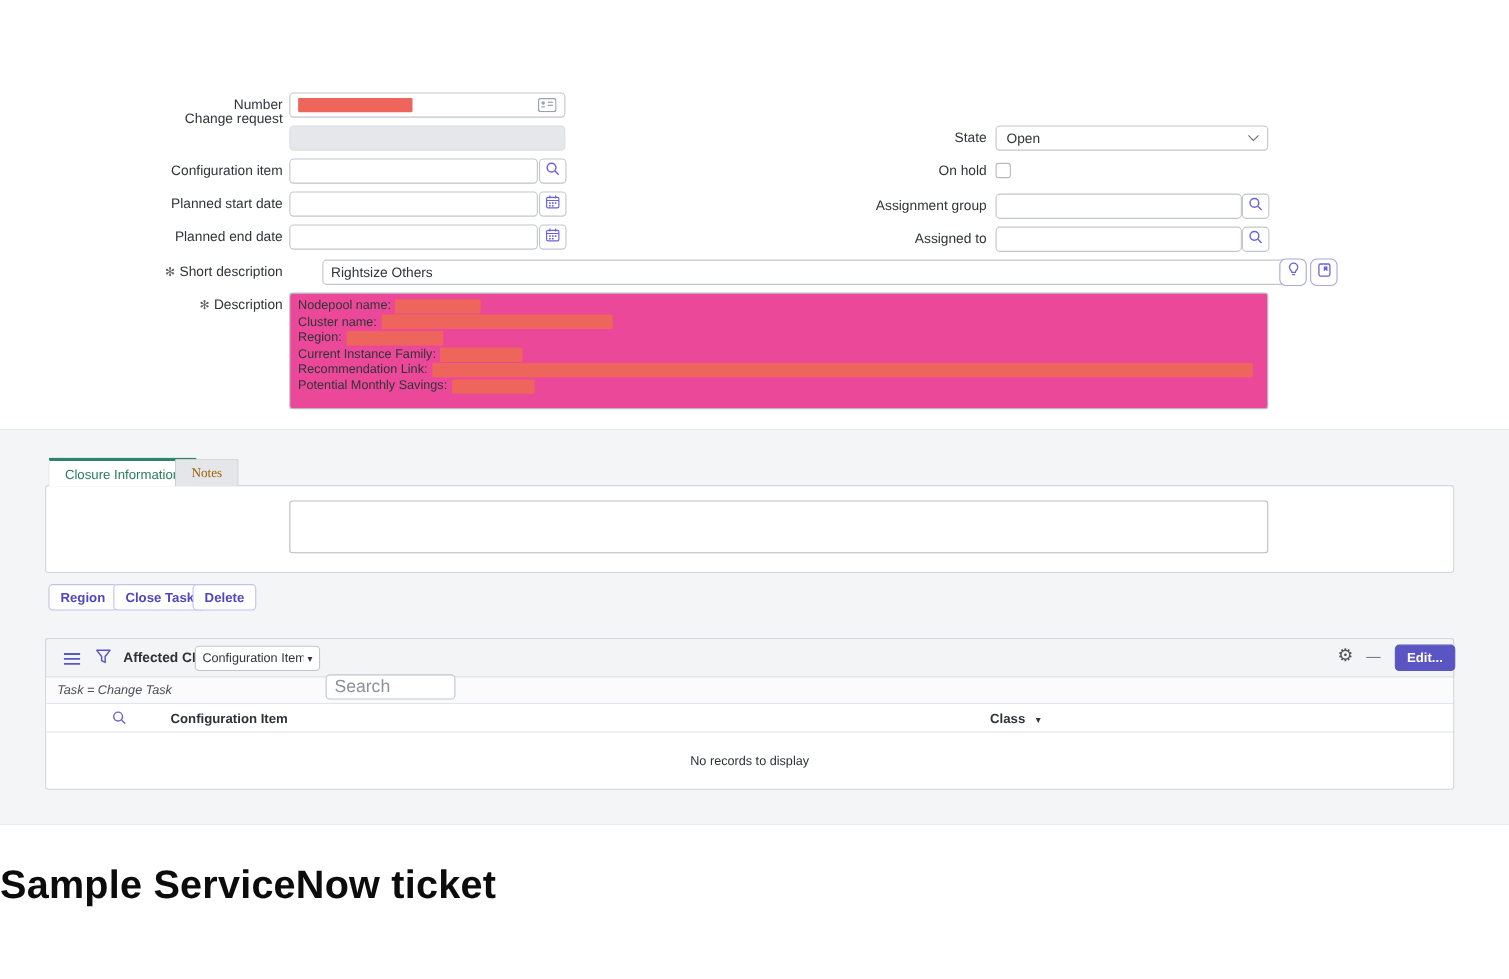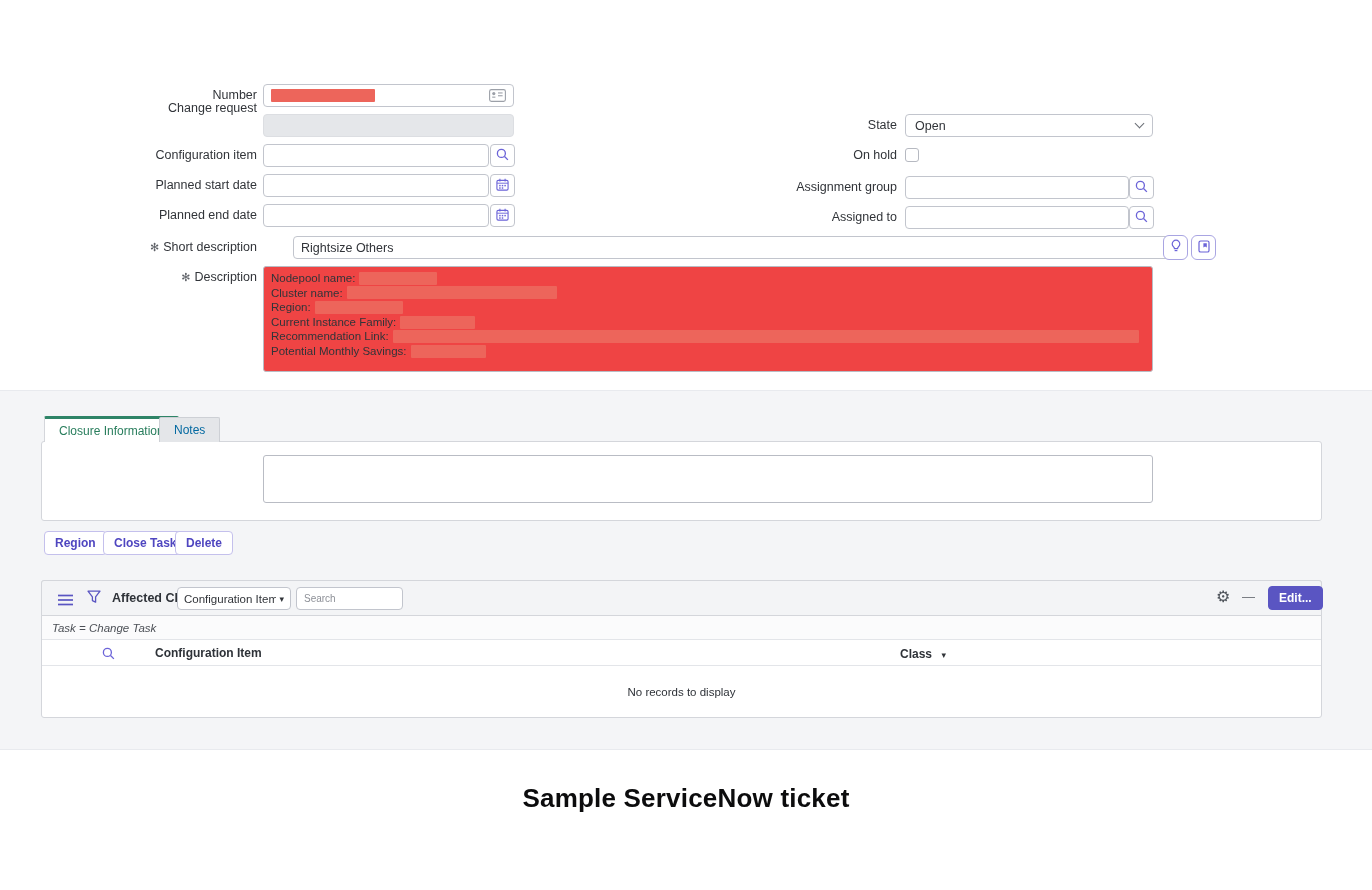--- a/index.html
+++ b/index.html
@@ -19,45 +19,45 @@
             border-radius:4px;background:#fff;display:flex;align-items:center;justify-content:center;cursor:pointer;}
   .sq-btn{position:absolute;width:25px;height:25px;box-sizing:border-box;border:1px solid #a9a5e2;
           border-radius:6px;background:#fff;display:flex;align-items:center;justify-content:center;cursor:pointer;}
   .select{position:absolute;background:#fff;border:1px solid #c2c5cd;border-radius:4px;height:23px;
           box-sizing:border-box;font-size:12.5px;display:flex;align-items:center;
           justify-content:space-between;padding:0 9px;cursor:pointer;}
   .chev{width:6px;height:6px;border-right:1.4px solid #6a6e75;border-bottom:1.4px solid #6a6e75;
         transform:rotate(45deg);margin-top:-4px;flex:0 0 auto;}
   .checkbox{position:absolute;width:14px;height:14px;box-sizing:border-box;border:1px solid #b6b9c1;
             border-radius:3px;background:#fff;cursor:pointer;}
-  .textarea{position:absolute;background:#ef4444;border:1px solid #b9bcc4;border-radius:3px;
+  .textarea{position:absolute;background:#ec4899;border:1px solid #b9bcc4;border-radius:3px;
             box-sizing:border-box;font-size:11.5px;line-height:14.6px;padding:4px 7px;}
   textarea.raw{position:absolute;background:#fff;border:1px solid #b9bcc4;border-radius:3px;
             box-sizing:border-box;resize:none;outline:none;font-family:"Liberation Sans",sans-serif;}
   .redact{display:inline-block;height:13px;background:#ed655b;border-radius:1px;vertical-align:middle;}
   .dline{display:flex;align-items:center;gap:4px;white-space:nowrap;height:14.6px;}
   .dtext{font-size:11.5px;color:#313439;}
   .gray-band{position:absolute;left:0;top:390px;width:1372px;height:358px;background:#f4f5f7;
              border-top:1px solid #e8eaee;border-bottom:1px solid #e8eaee;}
   .tab{position:absolute;box-sizing:border-box;font-size:12px;display:flex;align-items:center;
        padding:0 14px;cursor:pointer;z-index:3;}
   .tab-active{background:#ffffff;border:1px solid #d4d6db;border-bottom:none;
               border-top:3px solid #2e8467;color:#287d5c;height:26px;border-radius:2px 2px 0 0;}
-  .tab-idle{background:#e4e6e9;border:1px solid #cdd0d5;border-bottom:none;color:#0369a1;
-            height:25px;border-radius:2px 2px 0 0;}
+  .tab-idle{background:#e4e6e9;border:1px solid #cdd0d5;border-bottom:none;color:#a16207;
+            height:25px;border-radius:2px 2px 0 0;font-family:Liberation Serif, serif;}
   .card{position:absolute;background:#ffffff;border:1px solid #d4d6db;border-radius:3px;box-sizing:border-box;}
   .btn{position:absolute;height:24px;box-sizing:border-box;background:#fff;border:1px solid #c4c0ec;
        border-radius:4px;color:#4f46c0;font-weight:700;font-size:12px;display:flex;align-items:center;
        justify-content:center;padding:0 10px;cursor:pointer;white-space:nowrap;}
   .btn-primary{background:#5a55c2;border-color:#5a55c2;color:#ffffff;}
   .list-header{position:absolute;left:41px;top:580px;width:1281px;height:36px;box-sizing:border-box;
                background:#f3f4f6;border:1px solid #d4d6db;border-radius:3px 3px 0 0;}
   .bold{font-weight:700;}
   .muted{color:#4c5056;font-style:italic;}
-  .caption{position:absolute;left:0;top:783px;width:1372px;text-align:center;font-size:26px;
+  .caption{position:absolute;left:0;top:783px;width:1372px;font-size:36px;
            font-weight:700;color:#0c0c0d;letter-spacing:0.2px;}
   .gear{font-size:16px;color:#4f545b;line-height:16px;cursor:pointer;}
   .caret{font-size:9px;color:#313439;}
 </style>
 </head>
 <body>
 
 <div class="page">
 
   <div class="lbl" style="left:0;top:84px;width:257px">Number</div>
@@ -225,21 +225,21 @@
     <span><svg width="14" height="14" viewBox="0 0 14 14">
           <path d="M1 1.2h12L8.6 6.8v5.4l-3.2-1.6V6.8L1 1.2z" fill="none" stroke="#5a55c2" stroke-width="1.3" stroke-linejoin="round"></path>
         </svg></span>
   </span>
   <div class="abs bold" style="left:112px;top:580px;height:36px;line-height:36px;font-size:12.5px;color:#2e3238">Affected CIs</div>
 
   <div class="select" style="left:177px;top:587px;width:114px;font-size:11.5px;padding:0 6px;z-index:2">
     <span style="overflow:hidden;white-space:nowrap">Configuration Item (</span>
     <span class="caret" style="margin-left:3px">▾</span>
   </div>
-  <input class="raw" style="left: 296px; top: 587px; width: 107px; font-size: 10px; z-index: 2;" placeholder="Search">
+  <input class="raw" style="left: 296px; top: 613px; width: 118px; font-size: 16px; z-index: 2;" placeholder="Search">
 
   <span class="abs gear" style="left:1216px;top:589px">⚙</span>
   <span class="abs" style="left:1242px;top:589px;color:#6a6e75;font-size:13px;cursor:pointer">—</span>
   <div class="btn btn-primary" style="left:1268px;top:586px;z-index:2">Edit...</div>
 
   <div class="abs" style="left:42px;top:616px;width:1279px;height:24px;background:#fbfbfc;border-bottom:1px solid #e3e5e9;box-sizing:border-box">
     <span class="abs muted" style="left:10px;top:0;line-height:24px;font-size:11.5px">Task = Change Task</span>
   </div>
 
   <div class="abs" style="left:42px;top:640px;width:1279px;height:26px;background:#ffffff;border-bottom:1px solid #e3e5e9;box-sizing:border-box">

